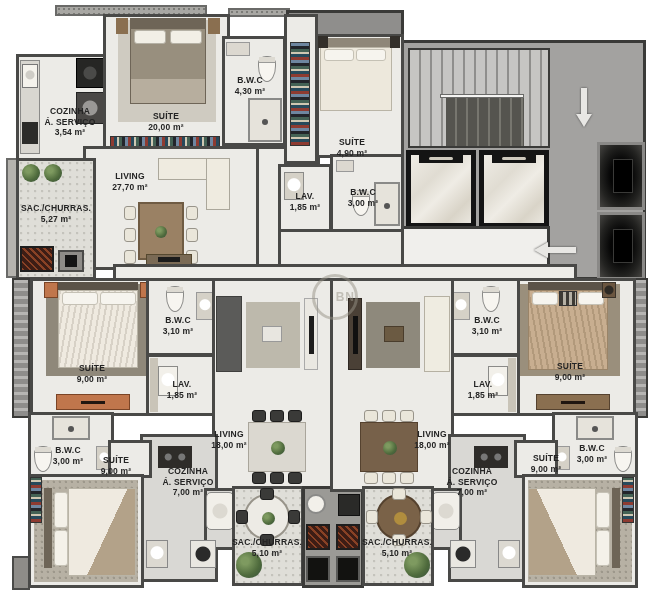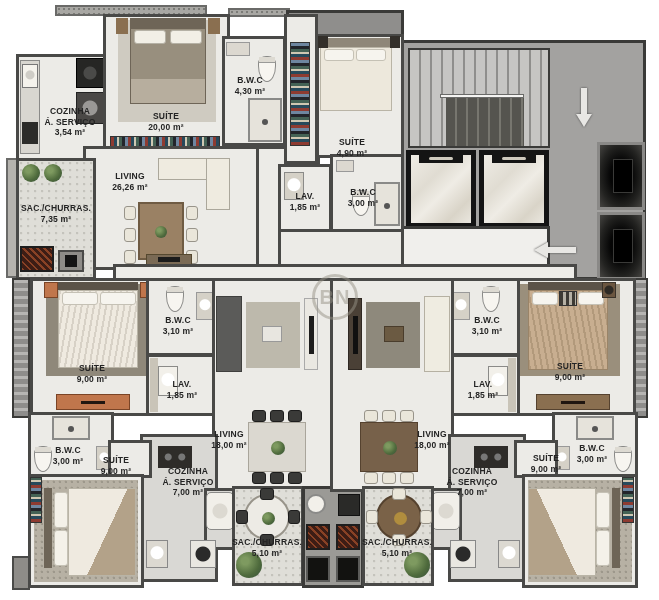--- a/index.html
+++ b/index.html
@@ -24,21 +24,21 @@
   .wc{background:#F7F5F0;border:1px solid #8A8A88;border-radius:45% 45% 50% 50%/28% 28% 62% 62%;}
   .wc .tank{position:absolute;left:0;top:0;width:100%;height:6px;background:#DDDAD2;border-bottom:1px solid #9a9a98;box-sizing:border-box;}
   .shw{background:#E6E3DB;border:2px solid #8A8A88;}
   .drain{position:absolute;width:6px;height:6px;border-radius:50%;background:#555;left:50%;top:55%;transform:translate(-50%,-50%);}
   .wood{background:#9A8164;border:2px solid #6F5B43;}
   .terr{background:#C0764C;border:1px solid #7A4426;}
   .chair{background:#EAE6DA;border:1px solid #98948A;border-radius:3px;}
   .chaird{background:#3A3A38;border:1px solid #1d1d1d;border-radius:3px;}
   .wm{position:absolute;left:335px;top:297px;transform:translate(-50%,-50%);display:flex;align-items:center;gap:12px;
       color:rgba(150,145,134,.50);z-index:50;pointer-events:none;}
-  .wm-circle{width:40px;height:40px;border:3px solid rgba(150,145,134,.50);border-radius:50%;display:flex;align-items:center;justify-content:center;font-weight:bold;font-size:20px;letter-spacing:1px;}
+  .wm-circle{width:40px;height:40px;border:3px solid rgba(150,145,134,.50);border-radius:50%;display:flex;align-items:center;justify-content:flex-end;font-weight:bold;font-size:12px;letter-spacing:1px;}
   .wm-text{font-weight:bold;font-size:27px;letter-spacing:7px;white-space:nowrap;}
 </style>
 </head>
 <body>
 
 <div class="stage">
 
   <div class="f" style="left:398px;top:40px;width:248px;height:240px;background:#A3A2A0;border:3px solid #3A3A38;"></div>
   <div class="f steps" style="left:408px;top:48px;width:142px;height:100px;"></div>
   <div class="f stepsd" style="left:446px;top:98px;width:78px;height:48px;"></div>
@@ -314,25 +314,25 @@
   <div class="lbl" style="left:166px;top:122px;">
     <div>SUÍTE</div>
     <div>20,00 m²</div>
   </div>
   <div class="lbl" style="left:250px;top:86px;">
     <div>B.W.C</div>
     <div>4,30 m²</div>
   </div>
   <div class="lbl" style="left:130px;top:182px;">
     <div>LIVING</div>
-    <div>26,26 m²</div>
+    <div>27,70 m²</div>
   </div>
   <div class="lbl" style="left:56px;top:214px;">
     <div>SAC./CHURRAS.</div>
-    <div>7,35 m²</div>
+    <div>5,27 m²</div>
   </div>
   <div class="lbl" style="left:352px;top:148px;">
     <div>SUÍTE</div>
     <div>4,90 m²</div>
   </div>
   <div class="lbl" style="left:305px;top:202px;">
     <div>LAV.</div>
     <div>1,85 m²</div>
   </div>
   <div class="lbl" style="left:363px;top:198px;">

